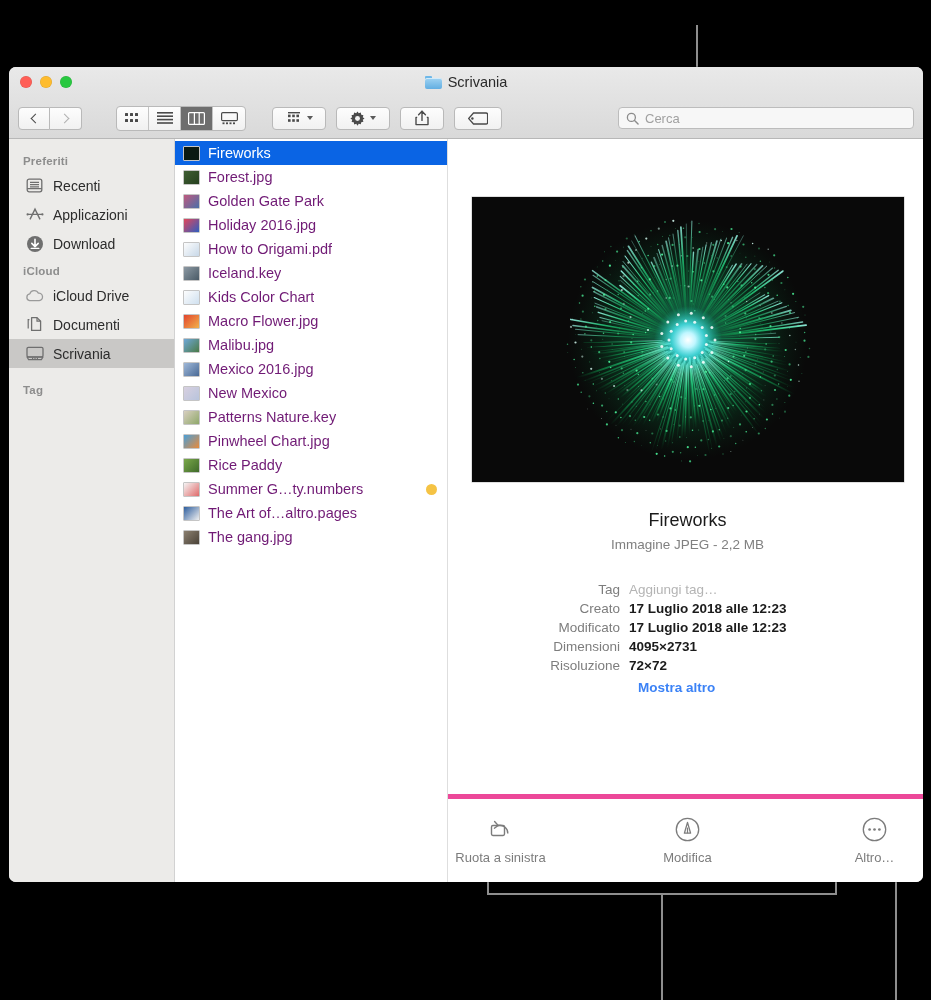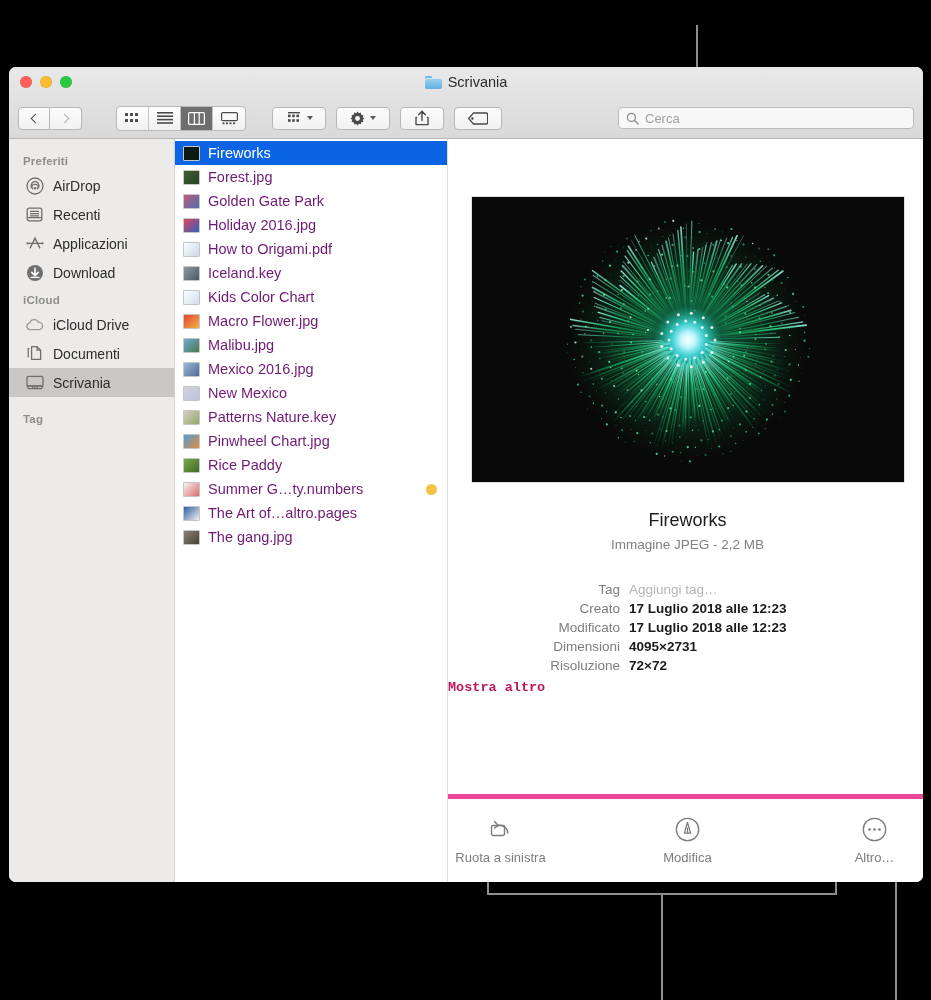--- a/index.html
+++ b/index.html
@@ -147,21 +147,21 @@
   }
   .burst { position: relative; width: 252px; height: 252px; }
   .pv-name { text-align: center; font-size: 18px; color: #1b1b1b; margin-top: 28px; }
   .pv-sub  { text-align: center; font-size: 13.5px; color: #808080; margin-top: 6px; }
 
   .meta { margin: 30px 0 0 0; font-size: 13.5px; }
   .meta .mrow { display: flex; margin-bottom: 4px; }
   .meta .k { width: 181px; text-align: right; color: #7d7d7d; padding-right: 9px; }
   .meta .v { color: #1b1b1b; font-weight: bold; }
   .meta .v.placeholder { color: #b4b4b4; font-weight: normal; }
-  .meta .showmore { color: #be185d; font-weight: bold; margin-top: 3px; font-size: 13.5px; font-family: Liberation Mono, monospace; }
+  .meta .showmore { color: #3b82f6; font-weight: bold; margin-left: 190px; margin-top: 3px; font-size: 13.5px; }
 
   .quick {
     margin-top: auto; border-top: 5px solid #ec4899;
     height: 88px; display: flex; align-items: center; justify-content: center; gap: 82px;
   }
   .qa { width: 105px; display: flex; flex-direction: column; align-items: center; gap: 7px; }
   .qa .lbl { font-size: 13px; color: #7c7c7c; white-space: nowrap; }
 
   
   .callout { position: absolute; background: #8e8e8e; }
@@ -299,33 +299,20 @@
 
       </div>
     </div>
 
     <div class="body">
 
       <div class="sidebar">
 
         <div class="sb-head">Preferiti</div>
 
-        <div class="sb-item">
-          <span class="sb-ico">
-            <svg width="18" height="18" viewBox="0 0 18 18">
-              <g fill="none" stroke="#6f6f6f" stroke-width="1.3">
-                <circle cx="9" cy="9" r="8"></circle>
-                <path d="M5.4 10.8 A4.6 4.6 0 0 1 9 4.4 A4.6 4.6 0 0 1 12.6 10.8"></path>
-                <path d="M6.9 12.2 A2.7 2.7 0 0 1 9 7.4 A2.7 2.7 0 0 1 11.1 12.2"></path>
-              </g>
-              <circle cx="9" cy="11.2" r="1.3" fill="#6f6f6f"></circle>
-            </svg>
-          </span>
-          <span>AirDrop</span>
-        </div>
 
         <div class="sb-item">
           <span class="sb-ico">
             <svg width="17" height="17" viewBox="0 0 17 17">
               <rect x="1.2" y="2.2" width="14.6" height="12.6" rx="2" fill="none" stroke="#6f6f6f" stroke-width="1.3"></rect>
               <g stroke="#6f6f6f" stroke-width="1.2">
                 <path d="M4 5.4 H13"></path>
                   <path d="M4 7.6 H13"></path>
                   <path d="M4 9.8 H13"></path>
               </g>

